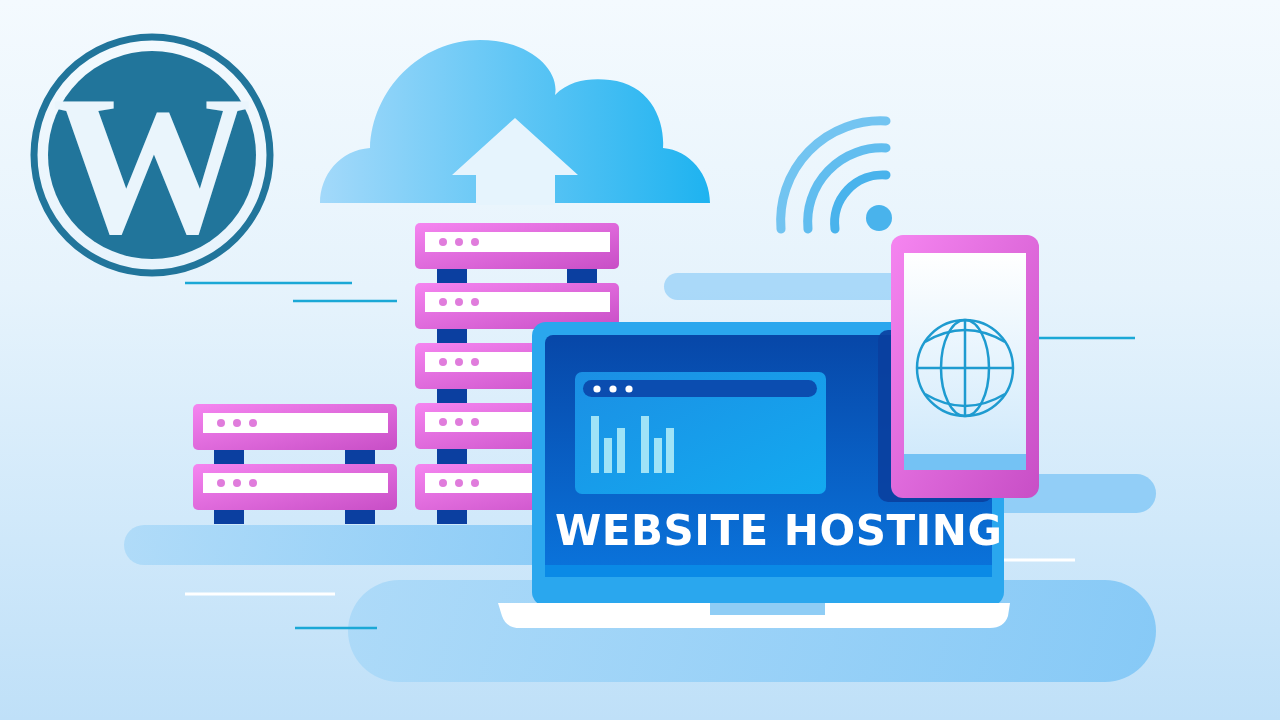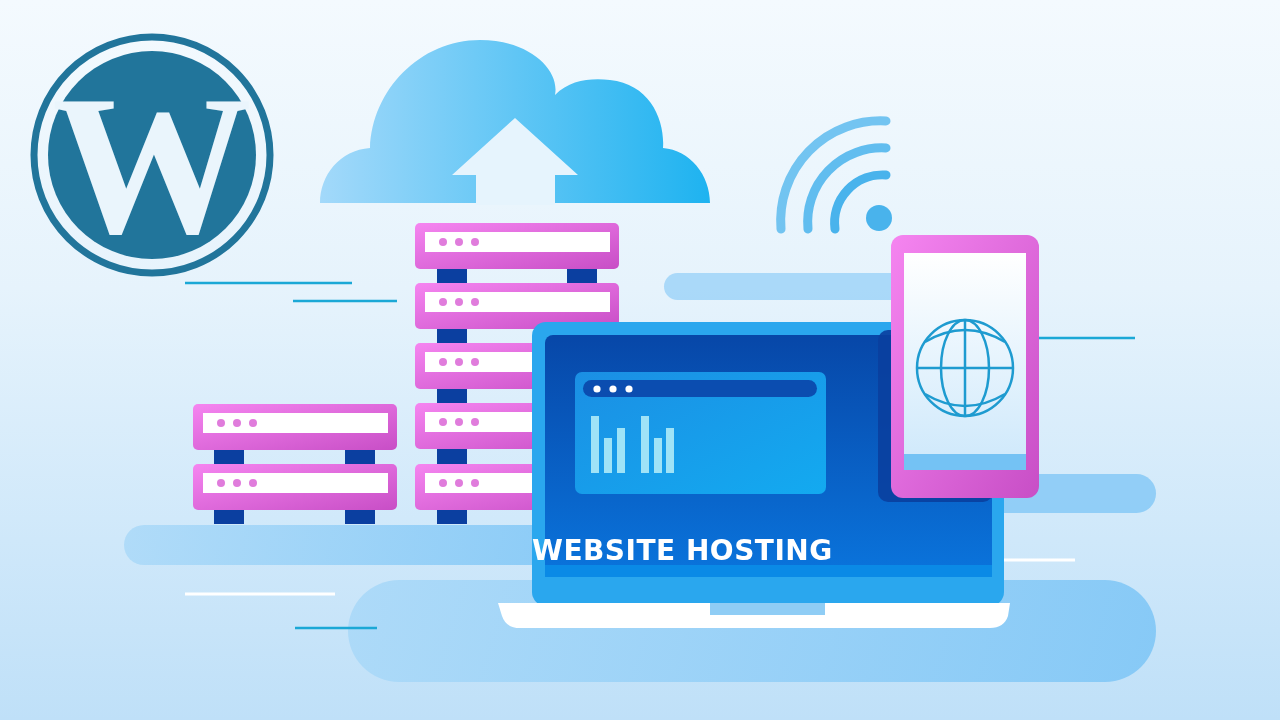--- a/index.html
+++ b/index.html
@@ -3,23 +3,23 @@
 <meta charset="utf-8">
 <style>
   html, body { margin: 0; padding: 0; }
   body {
     width: 1280px; height: 720px; overflow: hidden; position: relative;
     background: linear-gradient(180deg, #f4fafe 0%, #e6f3fc 40%, #cfe8fa 75%, #bfe0f8 100%);
     font-family: "Liberation Sans", sans-serif;
   }
   svg { position: absolute; left: 0; top: 0; }
   .headline {
-    position: absolute; left: 532px; top: 506px; width: 420px;
+    position: absolute; left: 555px; top: 506px; width: 420px;
     color: #ffffff; font-family: "DejaVu Sans", sans-serif; font-weight: 700;
-    font-size: 28px; letter-spacing: 0.5px; white-space: nowrap; margin-top: 28px;
+    font-size: 42px; letter-spacing: 0.5px; white-space: nowrap;
   }
 </style>
 </head>
 <body>
 
 <svg width="1280" height="720" viewBox="0 0 1280 720">
   <defs>
     <linearGradient id="cloudGrad" x1="0" y1="0" x2="1" y2="0">
       <stop offset="0" stop-color="#a3d9fa"></stop>
       <stop offset="1" stop-color="#1eb3f0"></stop>

